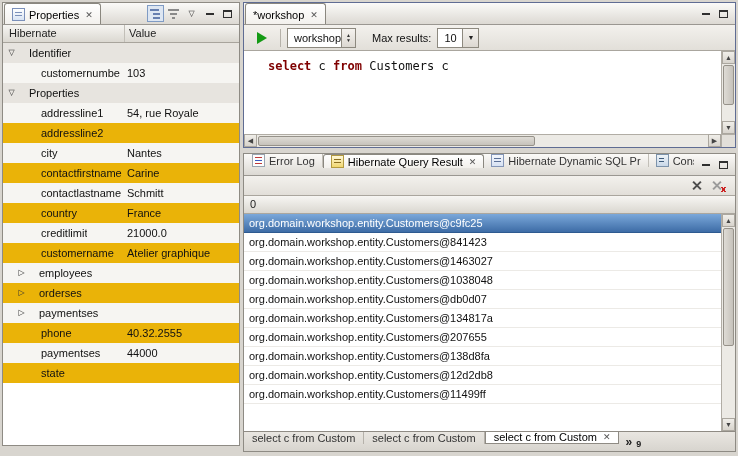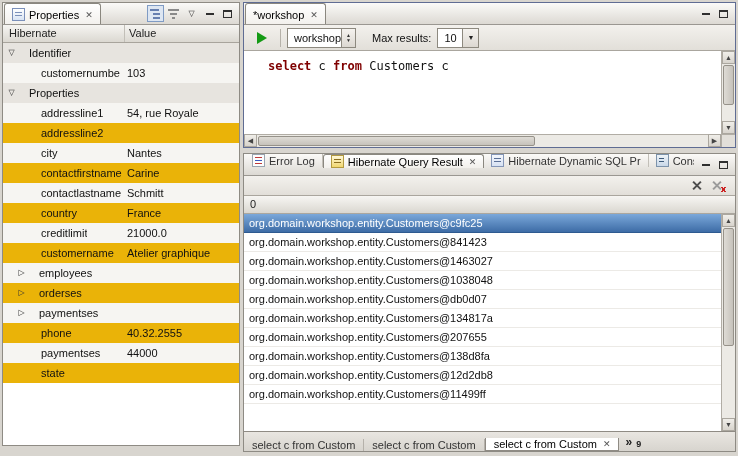--- a/index.html
+++ b/index.html
@@ -331,21 +331,21 @@
         <div class="rrow">org.domain.workshop.entity.Customers@12d2db8</div>
         <div class="rrow">org.domain.workshop.entity.Customers@11499ff</div>
       </div>
     <div class="res-vsb">
       <span class="sb-arrow up">▲</span>
       <span class="thumb"></span>
       <span class="sb-arrow down">▼</span>
     </div>
   </div>
   <div class="res-pages">
-    <div style="display:flex;align-items:flex-end">
+    <div style="display:flex;align-items:flex-start">
         <div class="ptab">
           <span>select c from Custom</span>
         </div>
         <div class="ptab">
           <span>select c from Custom</span>
         </div>
         <div class="ptab active">
           <span>select c from Custom</span>
           <span class="close-x">✕</span>
         </div>

